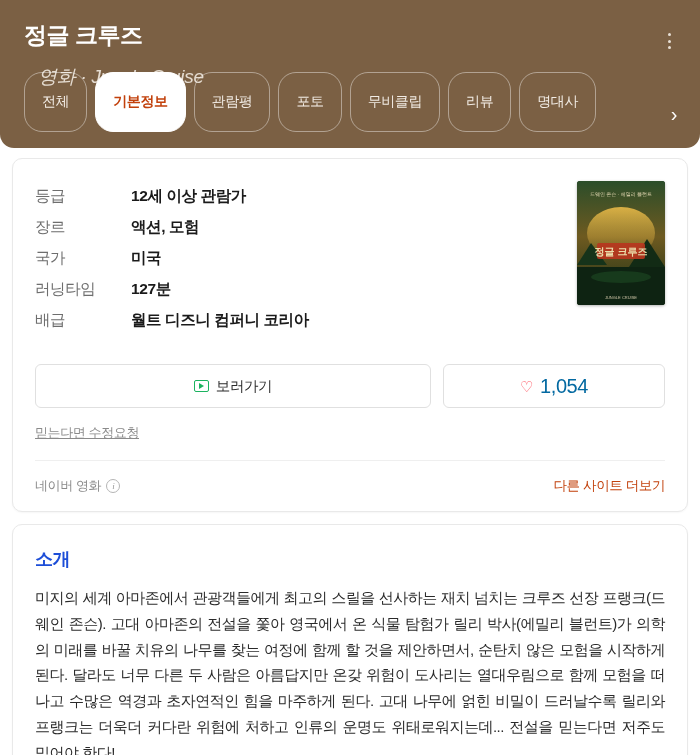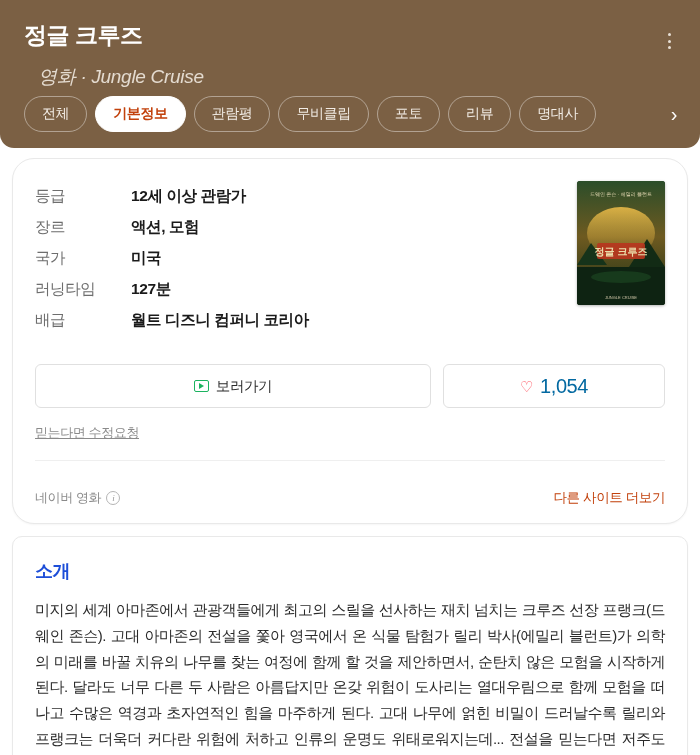--- a/index.html
+++ b/index.html
@@ -73,21 +73,21 @@
     gap: 8px;
     align-items: center;
     white-space: nowrap;
   }
   .tab {
     flex: 0 0 auto;
     border: 1px solid rgba(255,255,255,0.42);
     background: transparent;
     color: #f2ece5;
     border-radius: 18px;
-    padding: 8px 17px;
+    padding: 20px 17px;
     font-size: 14px;
     letter-spacing: -0.4px;
     cursor: pointer;
     font-family: "Liberation Sans", sans-serif;
   }
   .tab.active {
     background: #ffffff;
     color: #c2410c;
     border-color: #ffffff;
     font-weight: bold;
@@ -105,21 +105,21 @@
     color: #ffffff;
     font-size: 20px;
     cursor: pointer;
   }
 
   
   .card {
     margin: 10px 12px 0 12px;
     background: #ffffff;
     border: 1px solid #e9e9e9;
-    border-radius: 22px;
+    border-radius: 10px;
     padding: 22px 22px 16px 22px;
     box-shadow: 0 1px 2px rgba(0,0,0,0.04);
   }
 
   .info-row {
     display: flex;
     position: relative;
   }
   .info-table {
     flex: 1 1 auto;
@@ -200,21 +200,21 @@
     font-size: 13px;
     color: #8a8a8a;
     text-decoration: underline;
     letter-spacing: -0.4px;
     display: inline-block;
     cursor: pointer;
   }
 
   .source-row {
     margin-top: 18px;
-    padding-top: 28px;
+    padding-top: 16px;
     border-top: 1px solid #efefef;
     display: flex;
     align-items: flex-start;
     justify-content: space-between;
   }
   .source-left {
     display: flex;
     align-items: center;
     gap: 5px;
     font-size: 13px;
@@ -277,22 +277,22 @@
     <span></span>
       <span></span>
       <span></span>
   </div>
 
   <div class="tabs-wrap">
     <div class="tabs">
       <button class="tab">전체</button>
       <button class="tab active">기본정보</button>
       <button class="tab">관람평</button>
+      <button class="tab">포토</button>
       <button class="tab">무비클립</button>
-      <button class="tab">포토</button>
       <button class="tab">리뷰</button>
       <button class="tab">명대사</button>
     </div>
   </div>
   <div class="tabs-arrow">›</div>
 </div>
 
 <div class="card">
 
   <div class="info-row">

